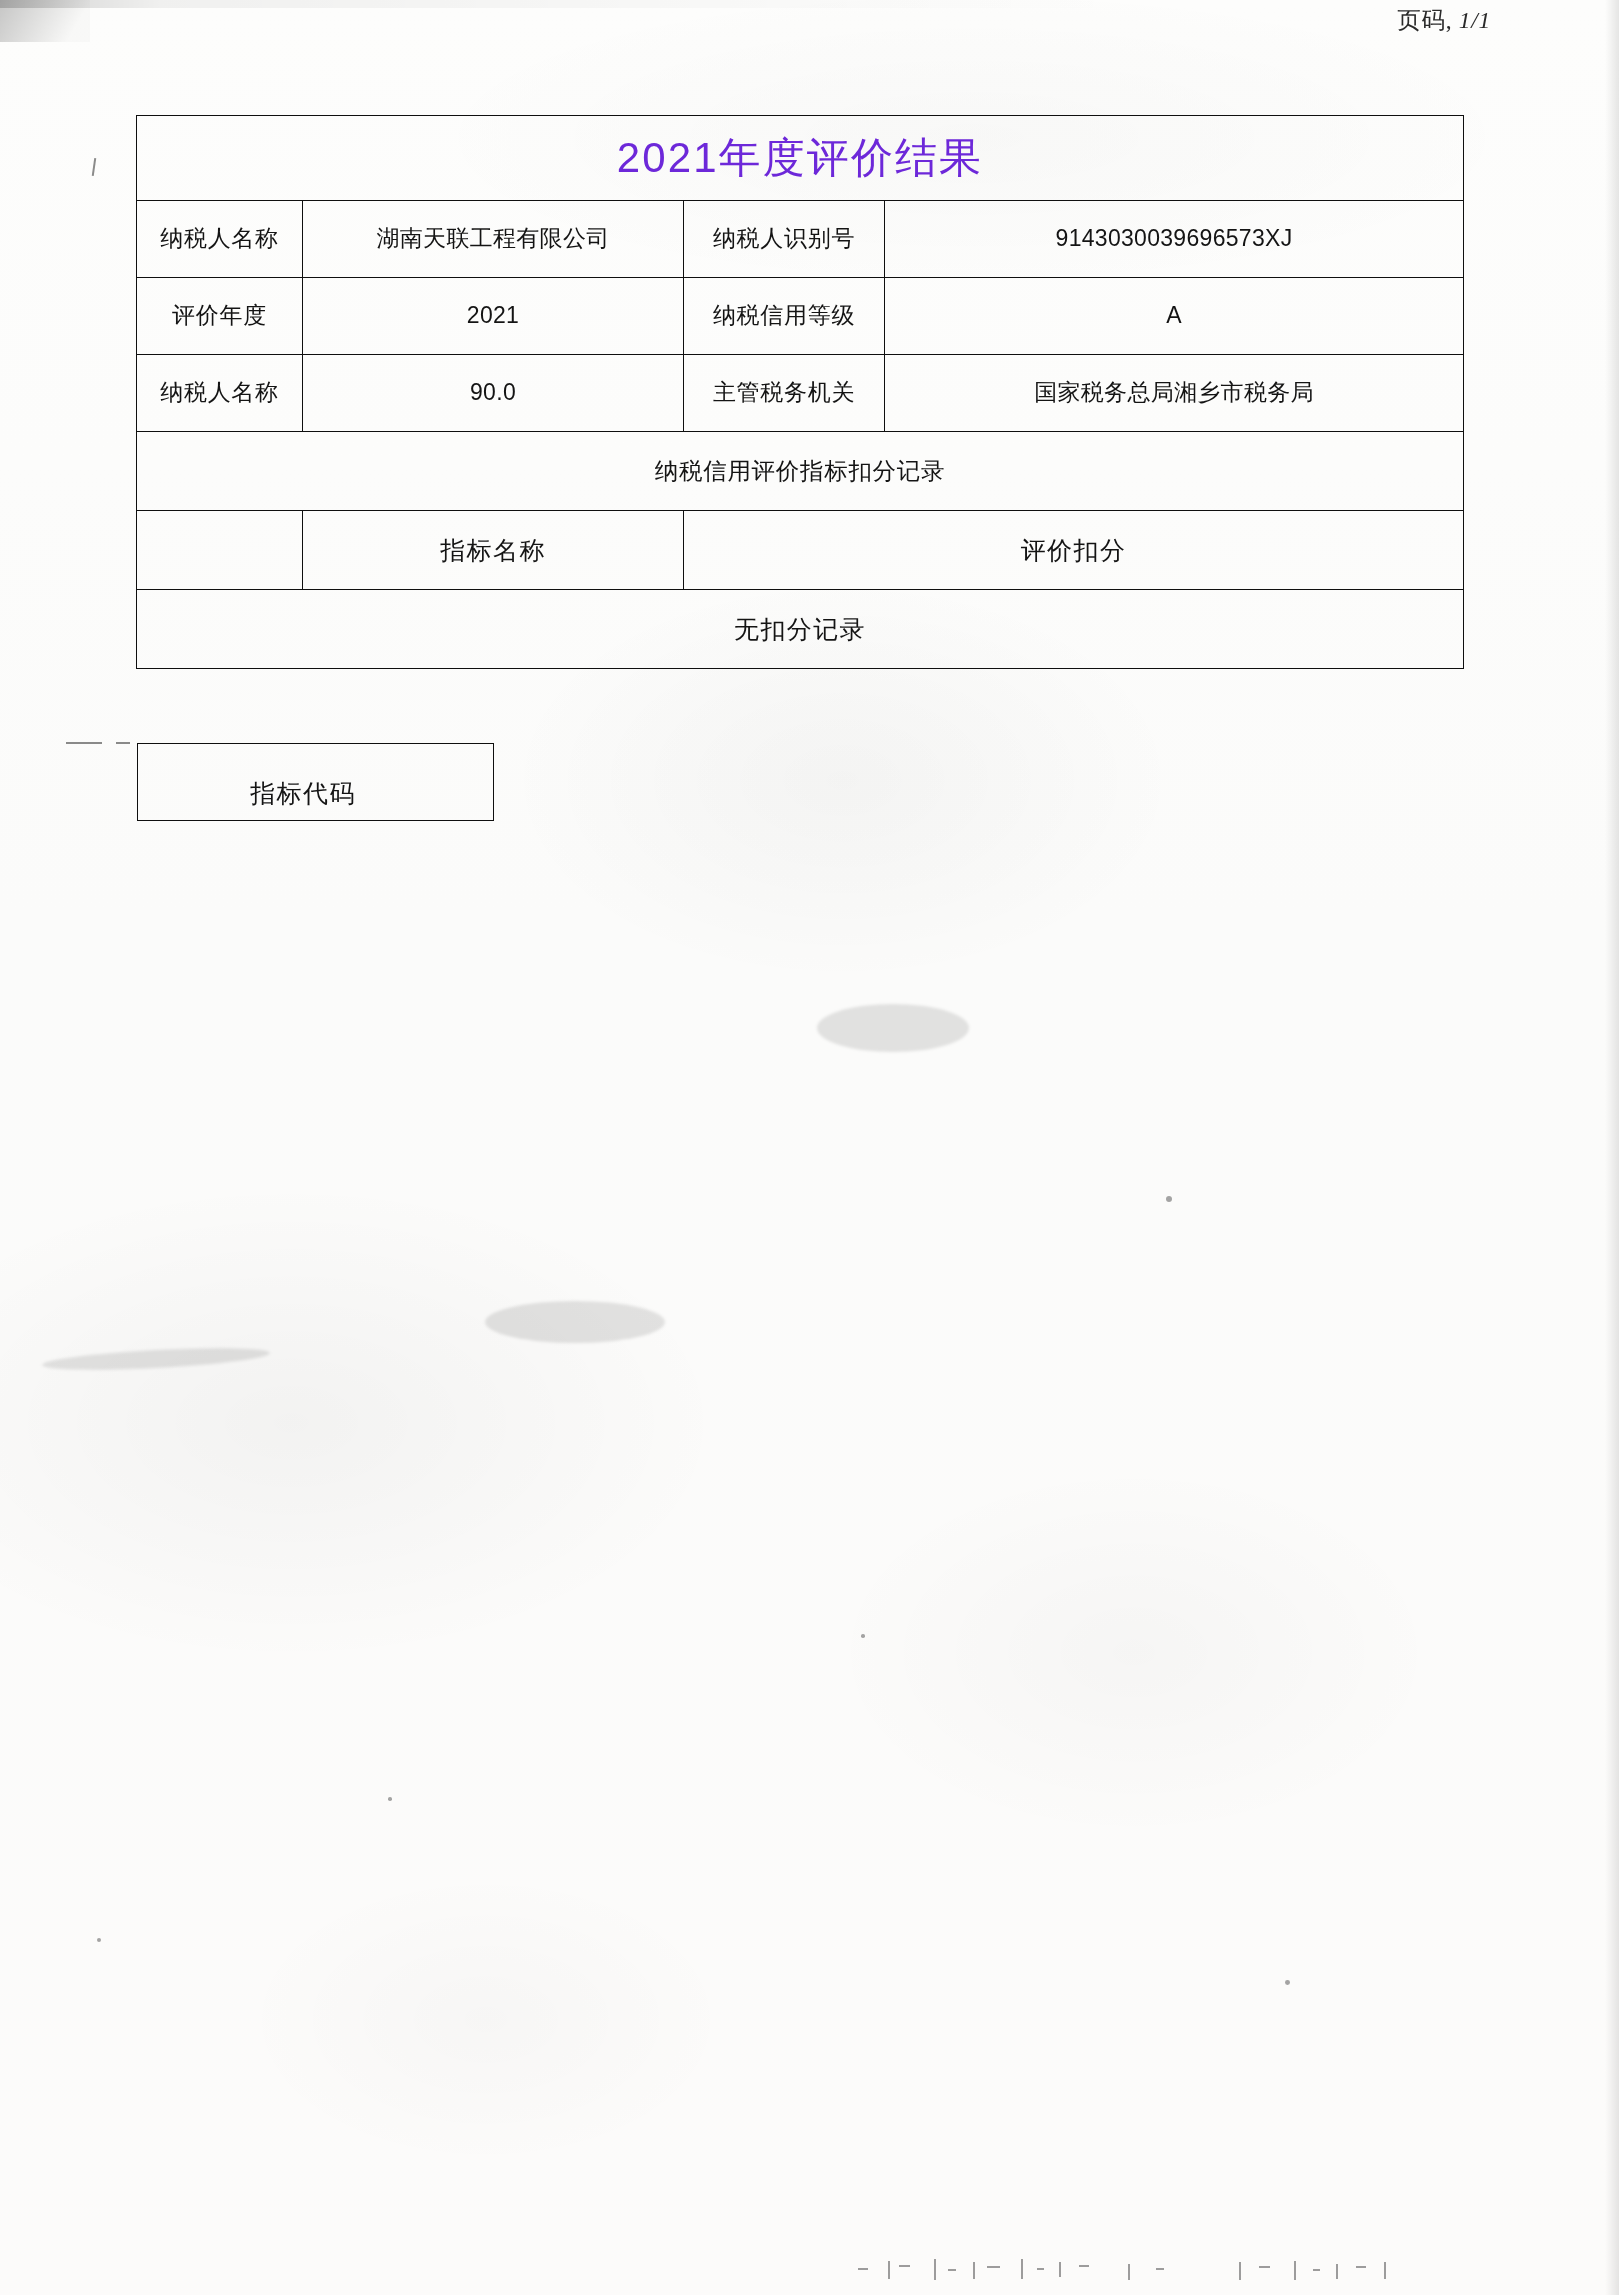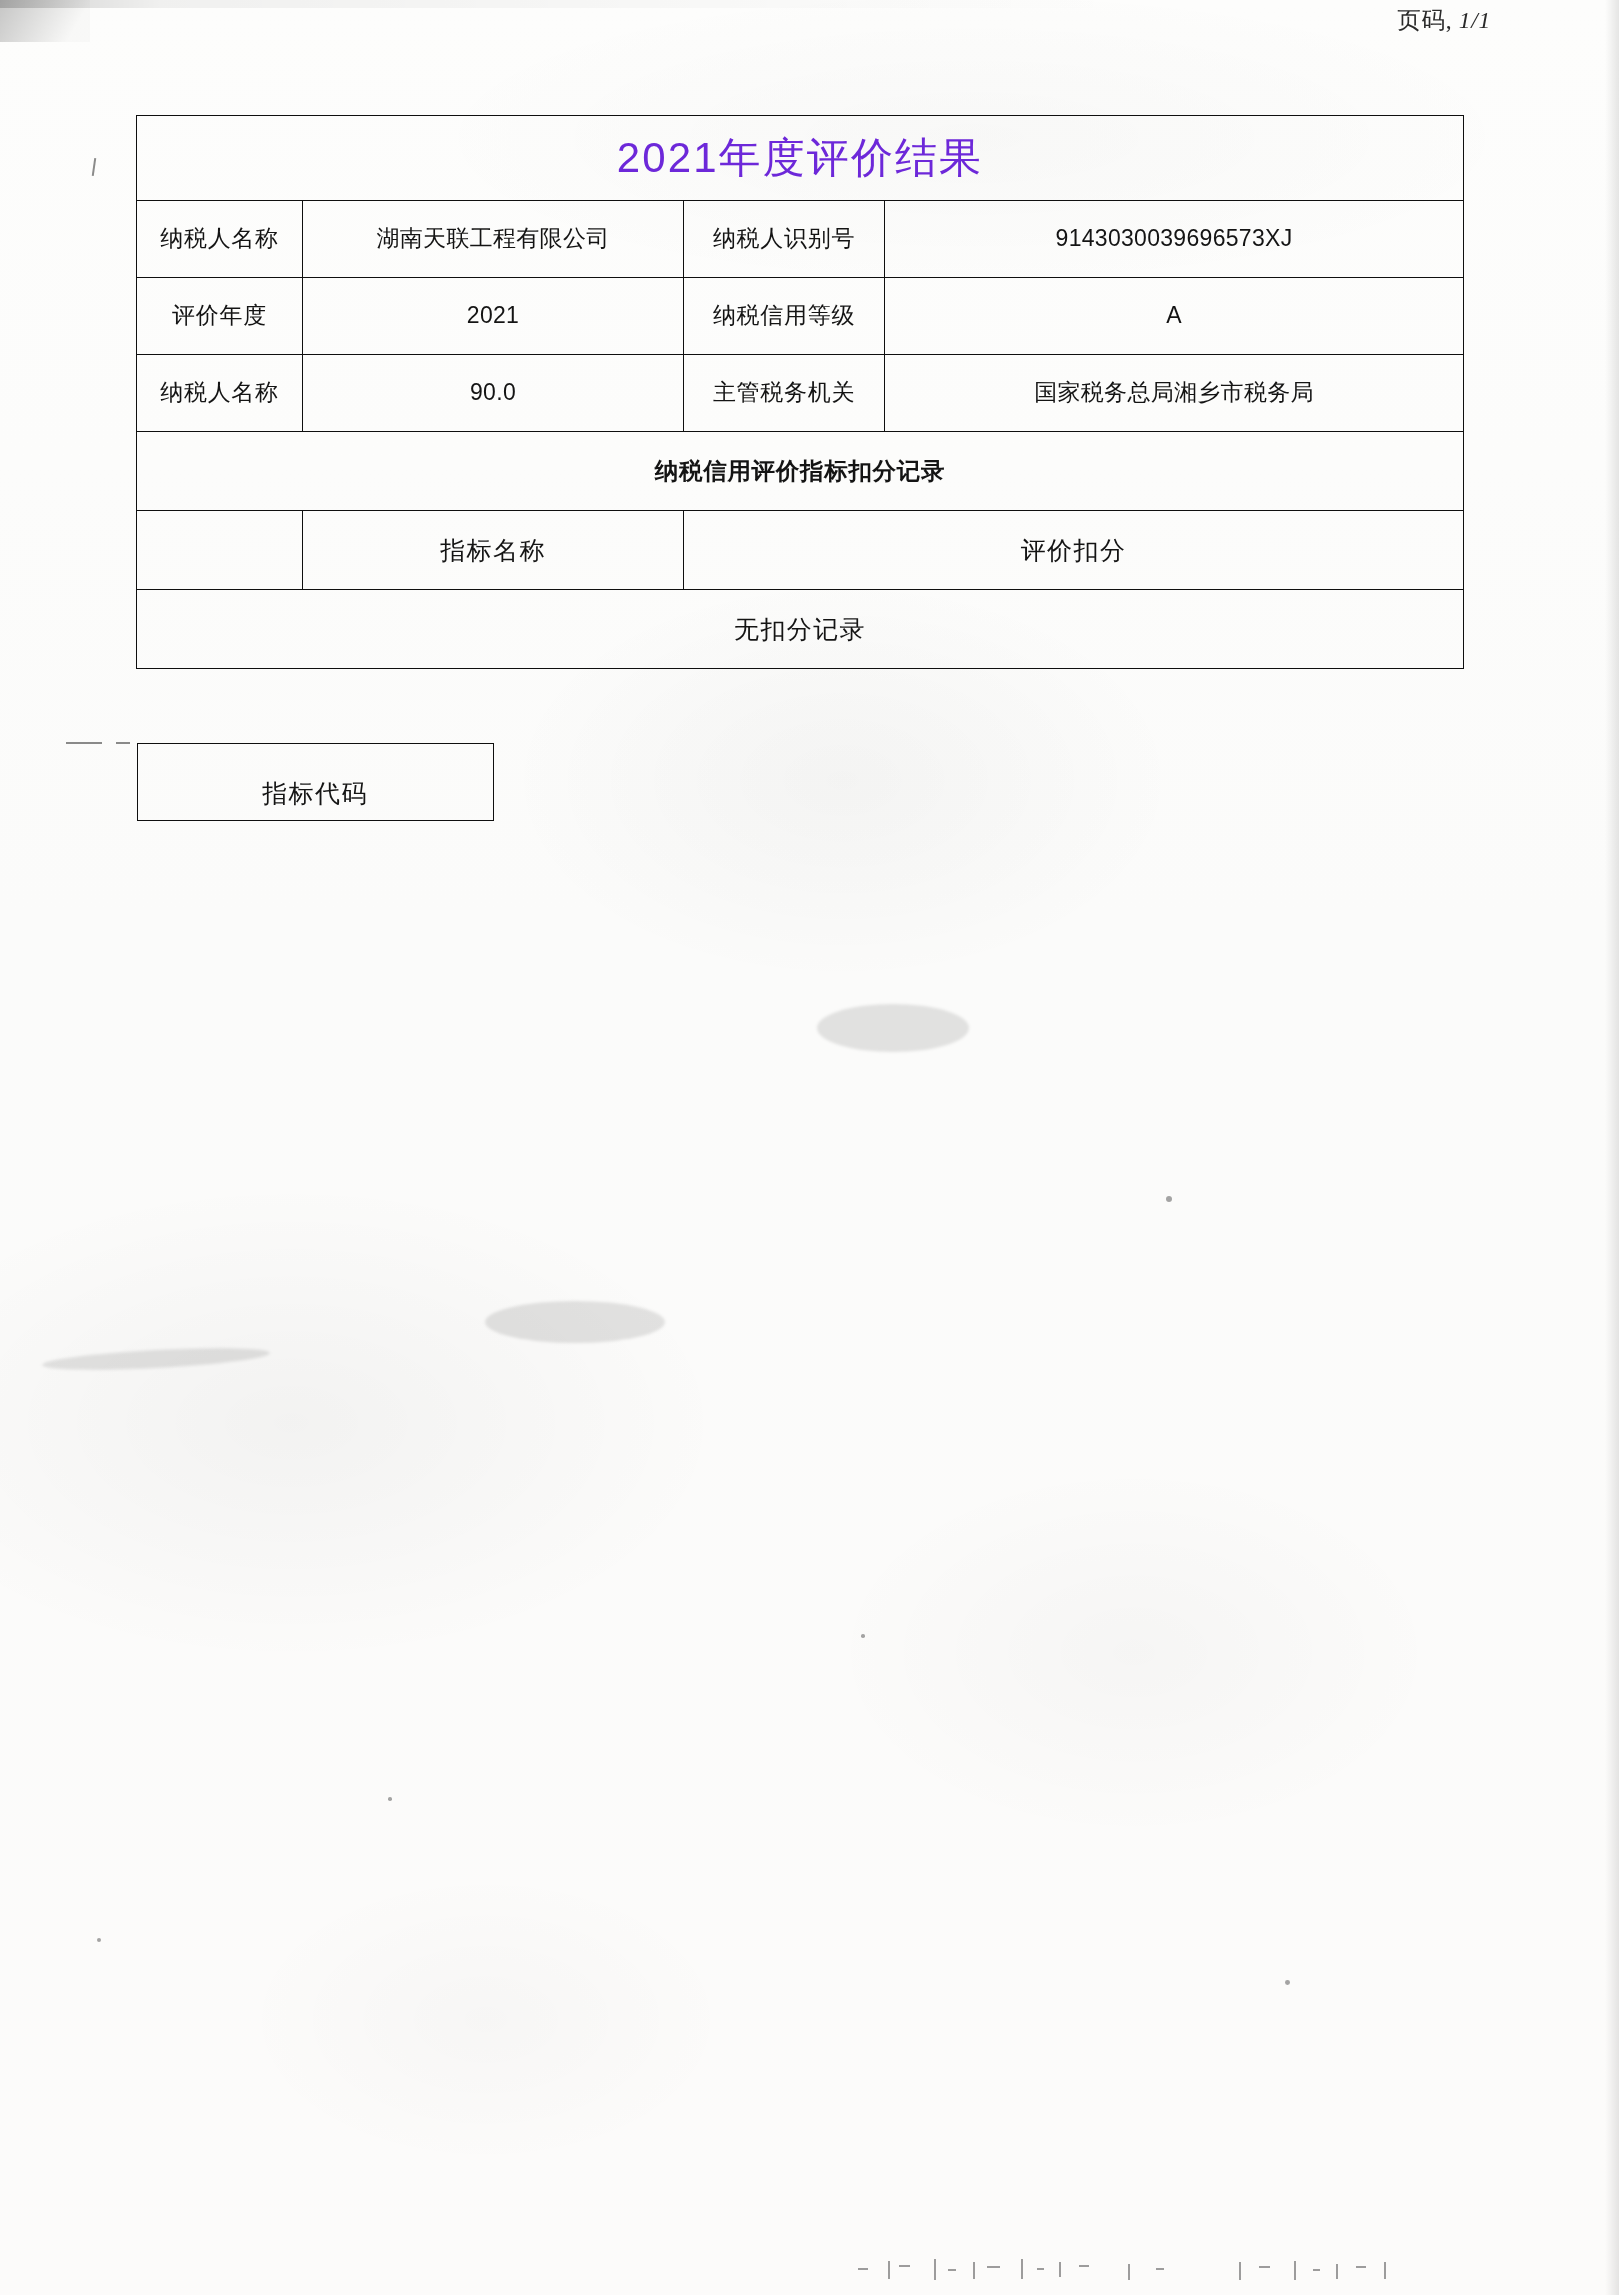--- a/index.html
+++ b/index.html
@@ -101,21 +101,20 @@
     letter-spacing: 0.7px;
   }
   .value-cell {
     font-size: 23px;
     letter-spacing: 0.3px;
   }
   .row-section td {
     height: 78px;
     font-size: 23.5px;
     letter-spacing: 0.7px;
-    font-weight: bold;
   }
   .row-head td {
     height: 78px;
     font-size: 25px;
     letter-spacing: 1.4px;
   }
   .row-empty td {
     height: 78px;
     font-size: 25px;
     letter-spacing: 1.4px;
@@ -222,21 +221,21 @@
       <td>指标名称</td>
       <td colspan="2">评价扣分</td>
     </tr>
 
     <tr class="row-empty">
       <td colspan="4">无扣分记录</td>
     </tr>
   </tbody>
 </table>
 
-<div style="position:absolute; left:137px; top:743px; width:356px; height:100px; display:flex; align-items:center; justify-content:center; font-size:25px; letter-spacing:1.4px; color:#141414;">指标代码</div>
+<div style="position:absolute; left:125px; top:743px; width:356px; height:100px; display:flex; align-items:center; justify-content:center; font-size:25px; letter-spacing:1.4px; color:#141414;">指标代码</div>
 
 <div style="position:absolute; left:493px; top:743px; width:1.4px; height:78px; background:#0f0f0f;"></div>
 <div style="position:absolute; left:137px; top:743px; width:357px; height:1.4px; background:#0f0f0f;"></div>
 <div style="position:absolute; left:137px; top:820px; width:357px; height:1.4px; background:#0f0f0f;"></div>
 <div style="position:absolute; left:137px; top:743px; width:1.4px; height:78px; background:#0f0f0f;"></div>
 <div style="position:absolute; left:138px; top:745px; width:354px; height:75px; background:#fbfbfa; z-index:-1;"></div>
 
 <div class="bottom-scribble">
   <i style="left:7px; top:9.7px; width:9.7px; height:2.1px;"></i>
   <i style="left:37px; top:2.8px; width:2.1px; height:18px;"></i>

